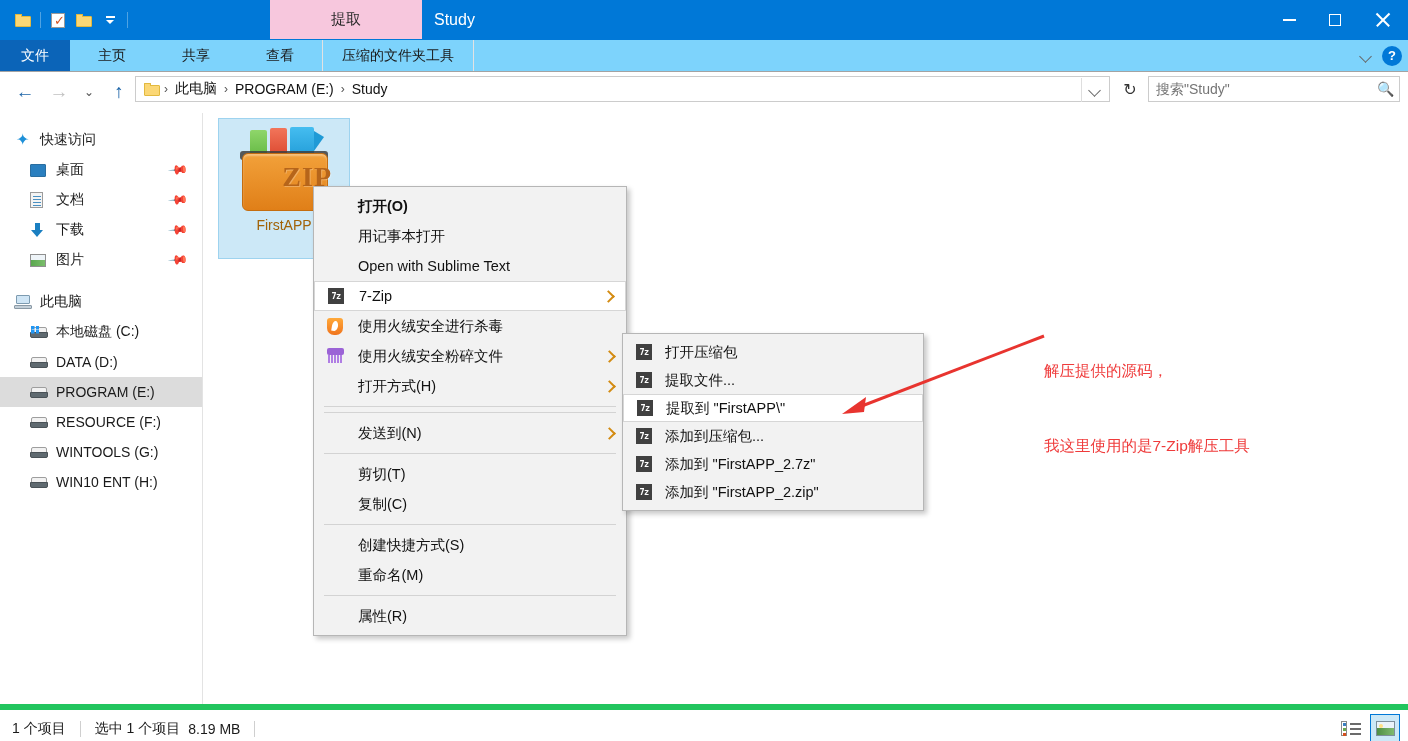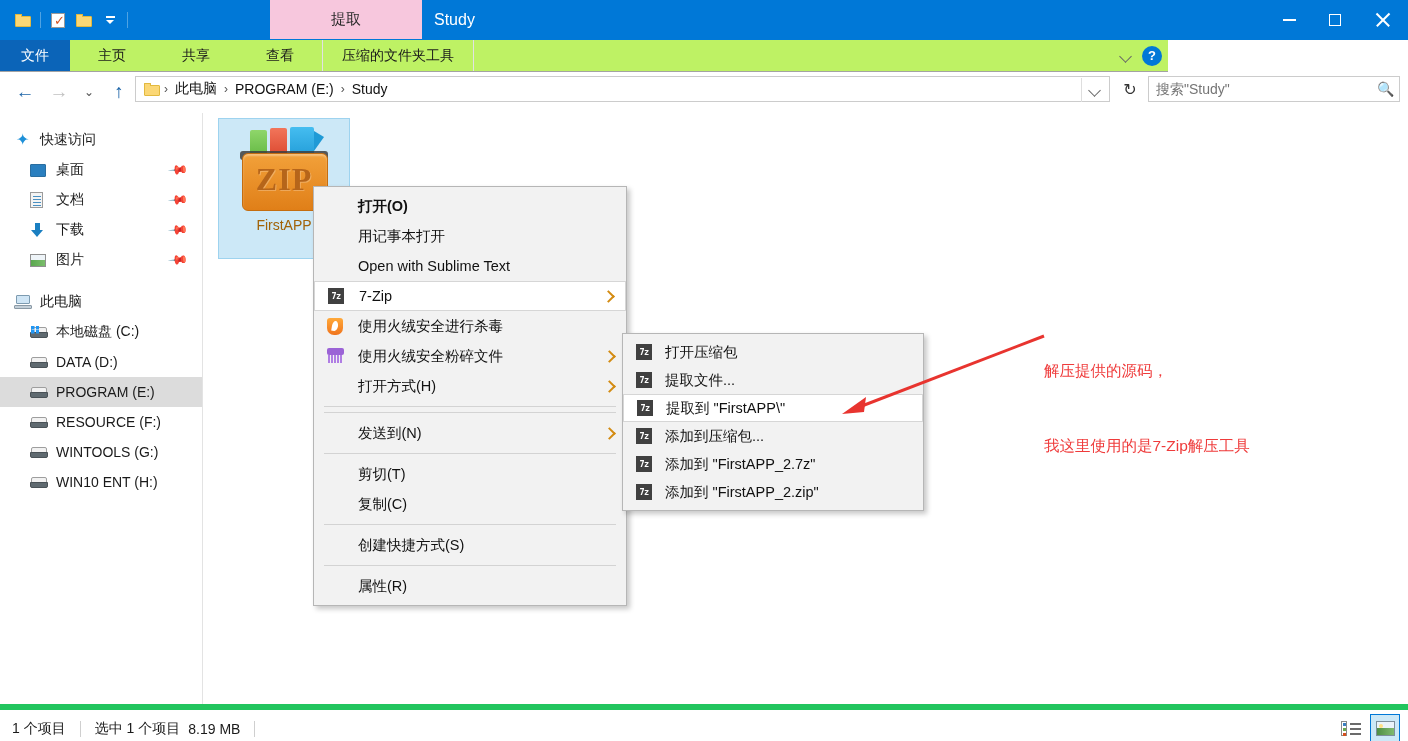--- a/index.html
+++ b/index.html
@@ -88,22 +88,22 @@
   .wb-close { position: relative; width: 16px; height: 16px; }
   .wb-close:before, .wb-close:after {
     content:""; position:absolute; left:-1px; top:7px; width:18px; height:1.5px; background:#fff;
   }
   .wb-close:before { transform: rotate(45deg); }
   .wb-close:after  { transform: rotate(-45deg); }
 
   
   .ribbon {
     position: absolute; left: 0; top: 40px;
-    width: 1168px; height: 31px;
-    background: #bef264;
+    width: 1408px; height: 31px;
+    background: #7dd3fc;
     border-bottom: 6px solid #a3a3a3;
   }
   .tabs { position: absolute; left: 0; top: 0; height: 31px; display: flex; }
   .tab {
     height: 31px; display: flex; align-items: center; justify-content: center;
     font-size: 14px; color: #1a1a1a; padding: 0 28px; box-sizing: border-box;
   }
   .tab.file-tab {
     background: #0b64b8; color: #ffffff; width: 70px; padding: 0;
   }
@@ -301,21 +301,21 @@
     background: linear-gradient(180deg,#f2a13a,#e07f18);
     border-radius: 6px; border: 1px solid #c46d10;
     box-shadow: inset 0 2px 2px rgba(255,255,255,.35);
   }
   .zip-lip {
     position: absolute; left: 4px; top: 26px; width: 88px; height: 9px;
     background: #3e3e3e; border-radius: 3px; opacity: .85;
   }
   .zip-text {
     position: absolute; left: 0; top: 36px; width: 96px;
-    text-align: center; font-size: 32px; font-weight: bold;
+    text-align: right; font-size: 28px; font-weight: bold;
     color: #b6651a; letter-spacing: 1px;
     font-family: "Liberation Serif", serif;
     text-shadow: 1px 1px 0 rgba(255,255,255,.25);
   }
   .file-label {
     margin-top: 2px; font-size: 14px; color: #a16207;
   }
 
   
   .ctxmenu {
@@ -734,20 +734,23 @@
     </div>
     <div class="mi">
       <span>复制(C)</span>
     </div>
 
     <div class="msep"></div>
 
     <div class="mi">
       <span>创建快捷方式(S)</span>
     </div>
+    <div class="mi">
+      <span>重命名(M)</span>
+    </div>
 
     <div class="msep"></div>
 
     <div class="mi">
       <span>属性(R)</span>
     </div>
   </div>
 
   <div class="submenu">
     <div class="mi">

